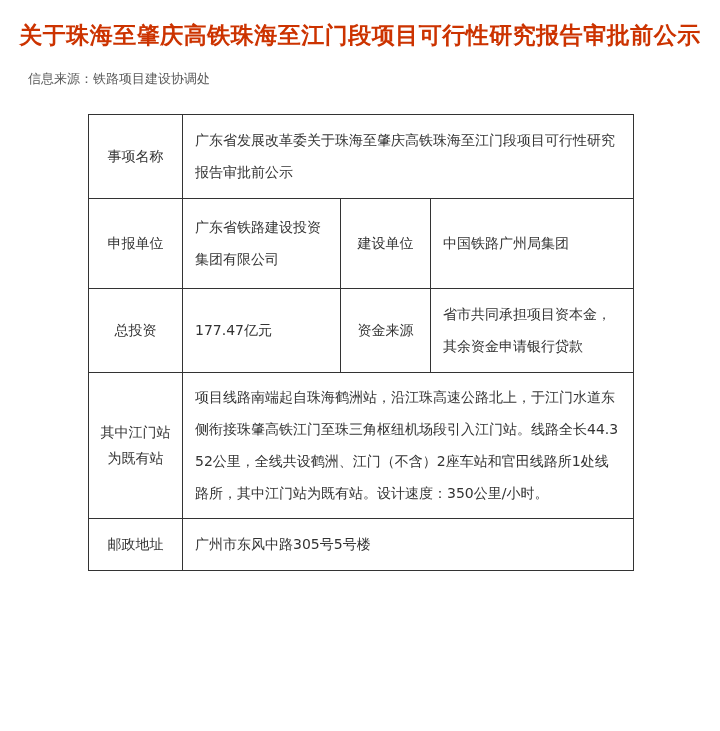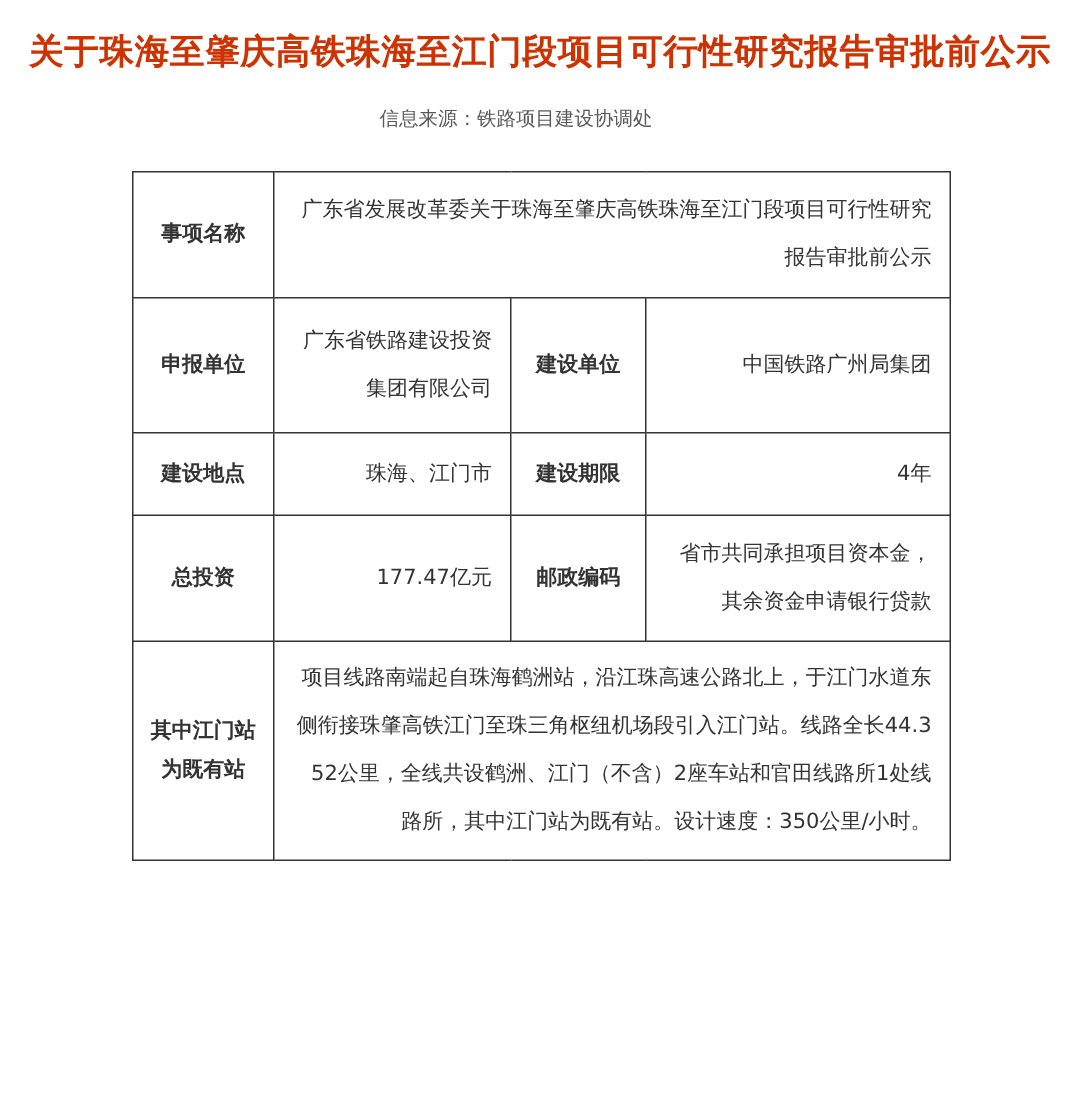--- a/index.html
+++ b/index.html
@@ -23,21 +23,20 @@
     letter-spacing: 0.5px;
     line-height: 1.3;
   }
   .meta-bar {
     margin-top: 19px;
     padding: 0 60px 0 28px;
     display: flex;
     align-items: center;
     font-size: 13px;
     color: #595959;
-    justify-content: center;
   }
   .meta-source { flex: 0 0 auto; }
   .meta-time { flex: 0 0 auto; margin-left: 50px; }
   .meta-font { flex: 0 0 auto; margin-left: auto; }
   .meta-font a {
     color: #595959;
     text-decoration: none;
     margin-left: 3px;
     cursor: pointer;
   }
@@ -48,27 +47,25 @@
     margin: 26px 0 0 88px;
     font-size: 14px;
     color: #333333;
   }
   .notice-table td {
     border: 1px solid #333333;
     vertical-align: middle;
     padding: 8px 12px;
     line-height: 2.3;
     word-break: break-all;
-    text-align: right;
   }
   .notice-table td.label-cell {
     text-align: center;
     padding: 8px 6px;
     line-height: 1.9;
-    font-weight: bold;
   }
   tr.r1 { height: 84px; }
   tr.r2 { height: 90px; }
   tr.r3 { height: 55px; }
   tr.r4 { height: 84px; }
   tr.r5 { height: 142px; }
   tr.r6 { height: 52px; }
   tr.r7 { height: 52px; }
   tr.r8 { height: 52px; }
 </style>
@@ -94,32 +91,30 @@
         <tr class="r1">
       <td class="label-cell">事项名称</td>
       <td colspan="3">广东省发展改革委关于珠海至肇庆高铁珠海至江门段项目可行性研究报告审批前公示</td>
     </tr>
     <tr class="r2">
       <td class="label-cell">申报单位</td>
       <td>广东省铁路建设投资集团有限公司</td>
       <td class="label-cell">建设单位</td>
       <td>中国铁路广州局集团</td>
     </tr>
-    <tr class="r3">
-      <td class="label-cell">建设地点</td>
-      <td>珠海、江门市</td>
-      <td class="label-cell">建设期限</td>
-      <td>4年</td>
-    </tr>
     <tr class="r4">
       <td class="label-cell">总投资</td>
       <td>177.47亿元</td>
-      <td class="label-cell">邮政编码</td>
+      <td class="label-cell">资金来源</td>
       <td>省市共同承担项目资本金，其余资金申请银行贷款</td>
     </tr>
     <tr class="r5">
       <td class="label-cell">其中江门站为既有站</td>
       <td colspan="3">项目线路南端起自珠海鹤洲站，沿江珠高速公路北上，于江门水道东侧衔接珠肇高铁江门至珠三角枢纽机场段引入江门站。线路全长44.352公里，全线共设鹤洲、江门（不含）2座车站和官田线路所1处线路所，其中江门站为既有站。设计速度：350公里/小时。</td>
+    </tr>
+    <tr class="r8">
+      <td class="label-cell">邮政地址</td>
+      <td colspan="3">广州市东风中路305号5号楼</td>
     </tr>
   </tbody>
     </table>
 
 </div>
 
 </body></html>

